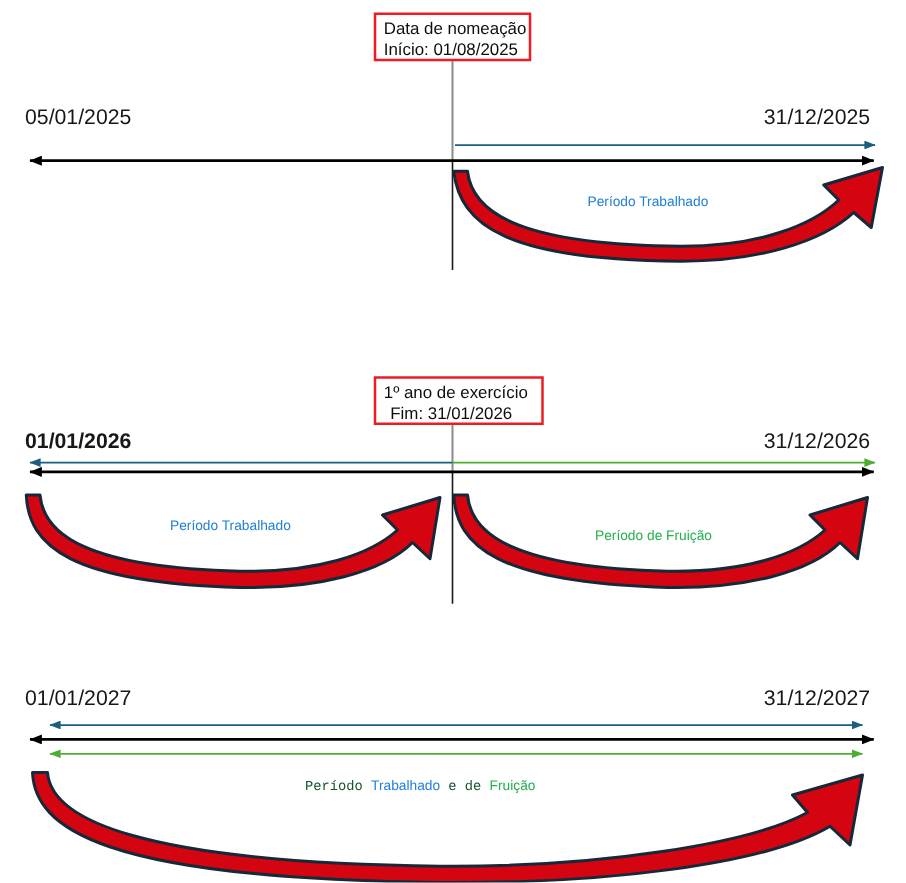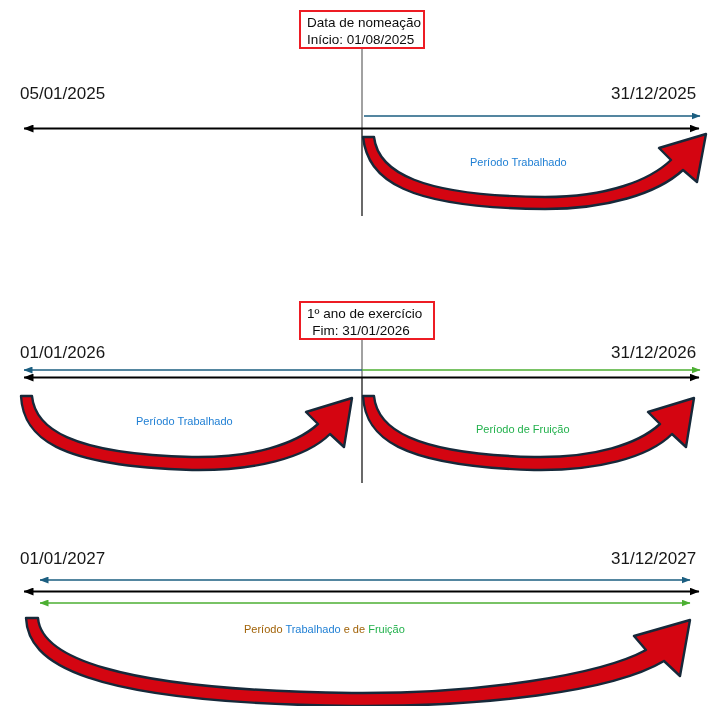--- a/index.html
+++ b/index.html
@@ -41,21 +41,21 @@
     white-space: nowrap;
   }
   .curve-label {
     position: absolute;
     font-size: 11px;
     line-height: 19px;
     white-space: nowrap;
   }
   .c-blue  { color: #1F7FD4; }
   .c-green { color: #22B14C; }
-  .c-black { color: #a16207; }
+  .c-black { color: #14532d; font-family: Liberation Mono, monospace; }
 </style>
 </head>
 <body>
 
 <svg id="canvas" viewBox="0 0 725 706" width="725" height="706" xmlns="http://www.w3.org/2000/svg">
 
   <defs>
     <marker id="arrow-black-r" markerWidth="10" markerHeight="8" refX="9.5" refY="4" orient="auto" markerUnits="userSpaceOnUse">
       <path d="M0,0 L10,4 L0,8 z" fill="#000000"></path>
     </marker>
@@ -138,21 +138,21 @@
 </div>
 
 <div class="callout" style="left:299px; top:273px; width:136px; height:39px;margin-top:28px;">
   <span>1º ano de exercício</span>
   <span class="line2">Fim: 31/01/2026</span>
 </div>
 
 <div class="date-label" style="left:20px; top:84px;">05/01/2025</div>
 <div class="date-label" style="left:611px; top:84px;">31/12/2025</div>
 
-<div class="date-label" style="left:20px; top:343px;">01/01/2026</div>
+<div class="date-label" style="left:20px; top:343px;font-weight:bold;">01/01/2026</div>
 <div class="date-label" style="left:611px; top:343px;">31/12/2026</div>
 
 <div class="date-label" style="left:20px; top:549px;">01/01/2027</div>
 <div class="date-label" style="left:611px; top:549px;">31/12/2027</div>
 
 <div class="curve-label c-blue" style="left:470px; top:153px;">Período Trabalhado</div>
 
 <div class="curve-label c-blue" style="left:136px; top:412px;">Período Trabalhado</div>
 
 <div class="curve-label c-green" style="left:476px; top:420px;">

